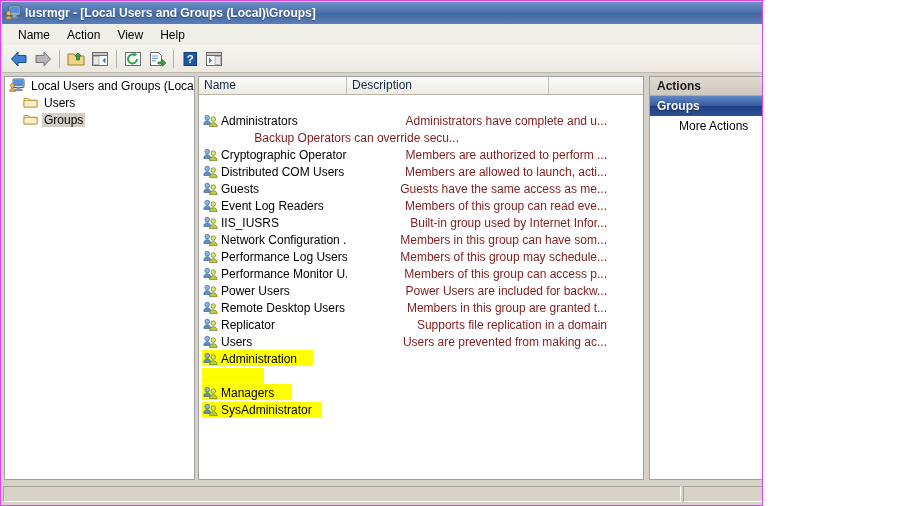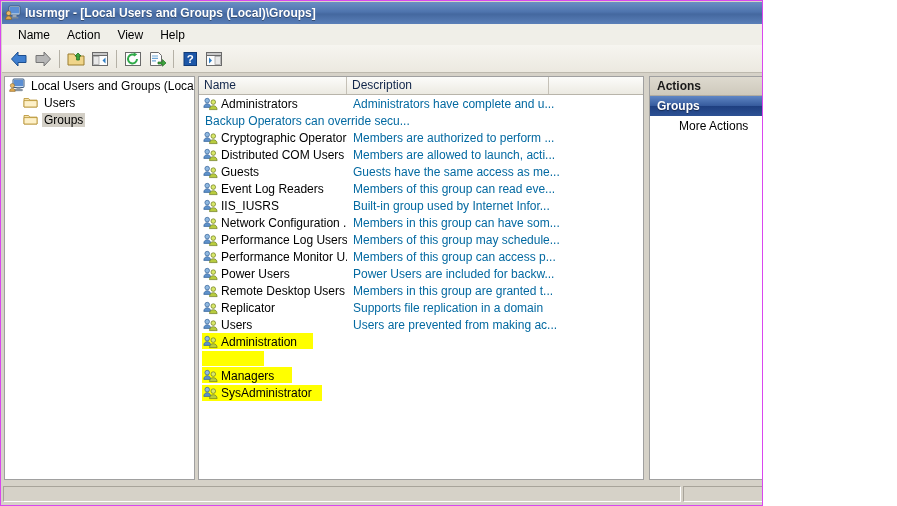--- a/index.html
+++ b/index.html
@@ -179,21 +179,21 @@
     line-height: 17px;
     border-right: 1px solid #c5c1b7;
     box-sizing: border-box;
     overflow: hidden;
     white-space: nowrap;
   }
   .lh-name { width: 148px; }
   .lh-desc { width: 202px; }
   .lh-blank { flex: 1 1 auto; border-right: none; }
 
-  .list-rows { position: relative; }
+  .list-rows { position: relative; margin-top: 17px; }
   .list-row {
     display: flex;
     height: 17px;
     align-items: center;
     position: relative;
   }
   .cell-name {
     width: 148px;
     display: flex;
     align-items: center;
@@ -204,25 +204,26 @@
     white-space: nowrap;
     overflow: hidden;
     position: relative;
     z-index: 2;
   }
   .cell-desc {
     width: 260px;
     padding-left: 6px;
     box-sizing: border-box;
     font-size: 12px;
-    color: #0369a1;
+    color: #7f1d1d;
     white-space: nowrap;
     overflow: hidden;
     position: relative;
     z-index: 2;
+    text-align: right;
   }
   .row-ico { margin-right: 3px; flex: 0 0 auto; display: flex; }
   .hl {
     position: absolute;
     background: #ffff00;
     z-index: 1;
     top: 1px;
     height: 15px;
     left: 3px;
   }

